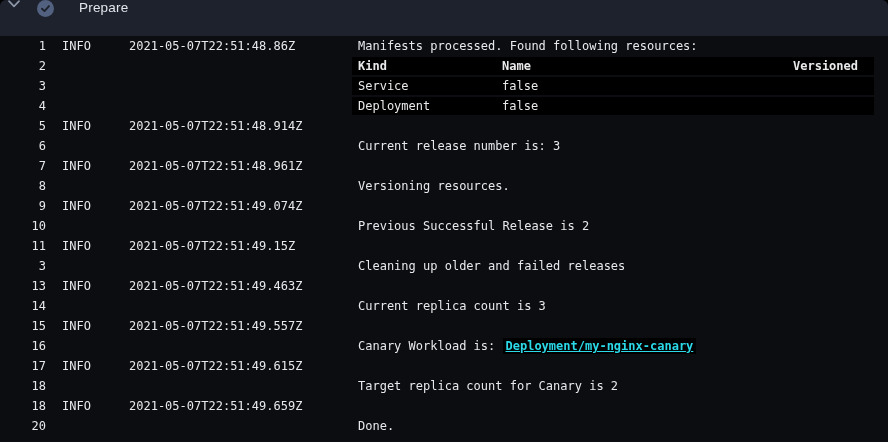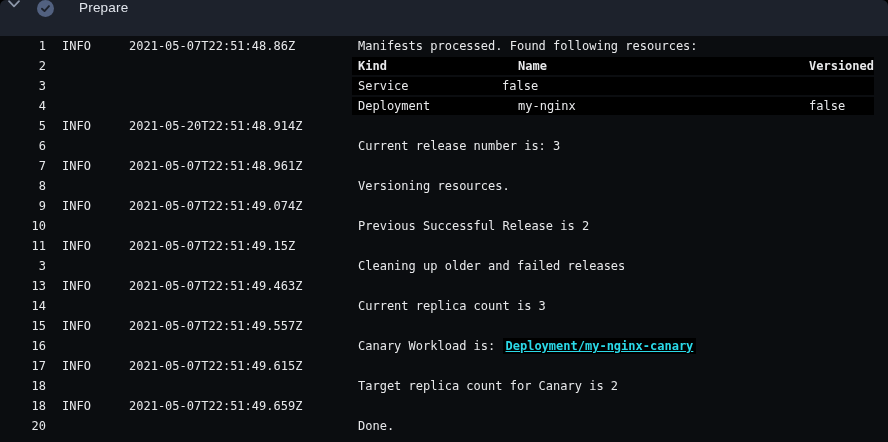--- a/index.html
+++ b/index.html
@@ -79,21 +79,21 @@
     display: flex;
     background: var(--table_bg, #000);
     height: 18px;
     line-height: 18px;
     margin-top: 1px;
     margin-left: -6px;
     padding-left: 6px;
   }
   .msg.tbl-head .cell { font-weight: bold; }
   .cell-kind { width: 144px; flex: none; }
-  .cell-name { width: 291px; flex: none; margin-left: 16px; }
+  .cell-name { width: 291px; flex: none; }
   .cell-versioned { flex: 1; }
   
   .hl {
     color: var(--accent, #2bd9e8);
     font-weight: bold;
     background: var(--table_bg, #000);
     padding: 1px 3px;
     text-decoration: underline;
   }
 </style>
@@ -114,22 +114,22 @@
         <path d="M5 8.7 L7.5 11.1 L12 6.1" stroke="var(--header_bg)" stroke-width="1.9" fill="none" stroke-linecap="round" stroke-linejoin="round"></path>
       </svg>
     </span>
     <span class="title">Prepare</span>
   </div>
 
   <div class="log">
       <div class="log-row"><span class="ln">1</span><span class="lvl">INFO</span><span class="ts">2021-05-07T22:51:48.86Z</span><span class="msg">Manifests processed. Found following resources:</span></div>
       <div class="log-row"><span class="ln">2</span><span class="lvl"></span><span class="ts"></span><span class="msg tbl tbl-head"><span class="cell cell-kind">Kind</span><span class="cell cell-name">Name</span><span class="cell cell-versioned">Versioned</span></span></div>
       <div class="log-row"><span class="ln">3</span><span class="lvl"></span><span class="ts"></span><span class="msg tbl"><span class="cell cell-kind">Service</span><span class="cell cell-versioned">false</span></span></div>
-      <div class="log-row"><span class="ln">4</span><span class="lvl"></span><span class="ts"></span><span class="msg tbl"><span class="cell cell-kind">Deployment</span><span class="cell cell-name">my-nginx</span><span class="cell cell-versioned">false</span></span></div>
-      <div class="log-row"><span class="ln">5</span><span class="lvl">INFO</span><span class="ts">2021-05-20T22:51:48.914Z</span><span class="msg"></span></div>
+      <div class="log-row"><span class="ln">4</span><span class="lvl"></span><span class="ts"></span><span class="msg tbl"><span class="cell cell-kind">Deployment</span><span class="cell cell-versioned">false</span></span></div>
+      <div class="log-row"><span class="ln">5</span><span class="lvl">INFO</span><span class="ts">2021-05-07T22:51:48.914Z</span><span class="msg"></span></div>
       <div class="log-row"><span class="ln">6</span><span class="lvl"></span><span class="ts"></span><span class="msg">Current release number is: 3</span></div>
       <div class="log-row"><span class="ln">7</span><span class="lvl">INFO</span><span class="ts">2021-05-07T22:51:48.961Z</span><span class="msg"></span></div>
       <div class="log-row"><span class="ln">8</span><span class="lvl"></span><span class="ts"></span><span class="msg">Versioning resources.</span></div>
       <div class="log-row"><span class="ln">9</span><span class="lvl">INFO</span><span class="ts">2021-05-07T22:51:49.074Z</span><span class="msg"></span></div>
       <div class="log-row"><span class="ln">10</span><span class="lvl"></span><span class="ts"></span><span class="msg">Previous Successful Release is 2</span></div>
       <div class="log-row"><span class="ln">11</span><span class="lvl">INFO</span><span class="ts">2021-05-07T22:51:49.15Z</span><span class="msg"></span></div>
       <div class="log-row"><span class="ln">3</span><span class="lvl"></span><span class="ts"></span><span class="msg">Cleaning up older and failed releases</span></div>
       <div class="log-row"><span class="ln">13</span><span class="lvl">INFO</span><span class="ts">2021-05-07T22:51:49.463Z</span><span class="msg"></span></div>
       <div class="log-row"><span class="ln">14</span><span class="lvl"></span><span class="ts"></span><span class="msg">Current replica count is 3</span></div>
       <div class="log-row"><span class="ln">15</span><span class="lvl">INFO</span><span class="ts">2021-05-07T22:51:49.557Z</span><span class="msg"></span></div>

